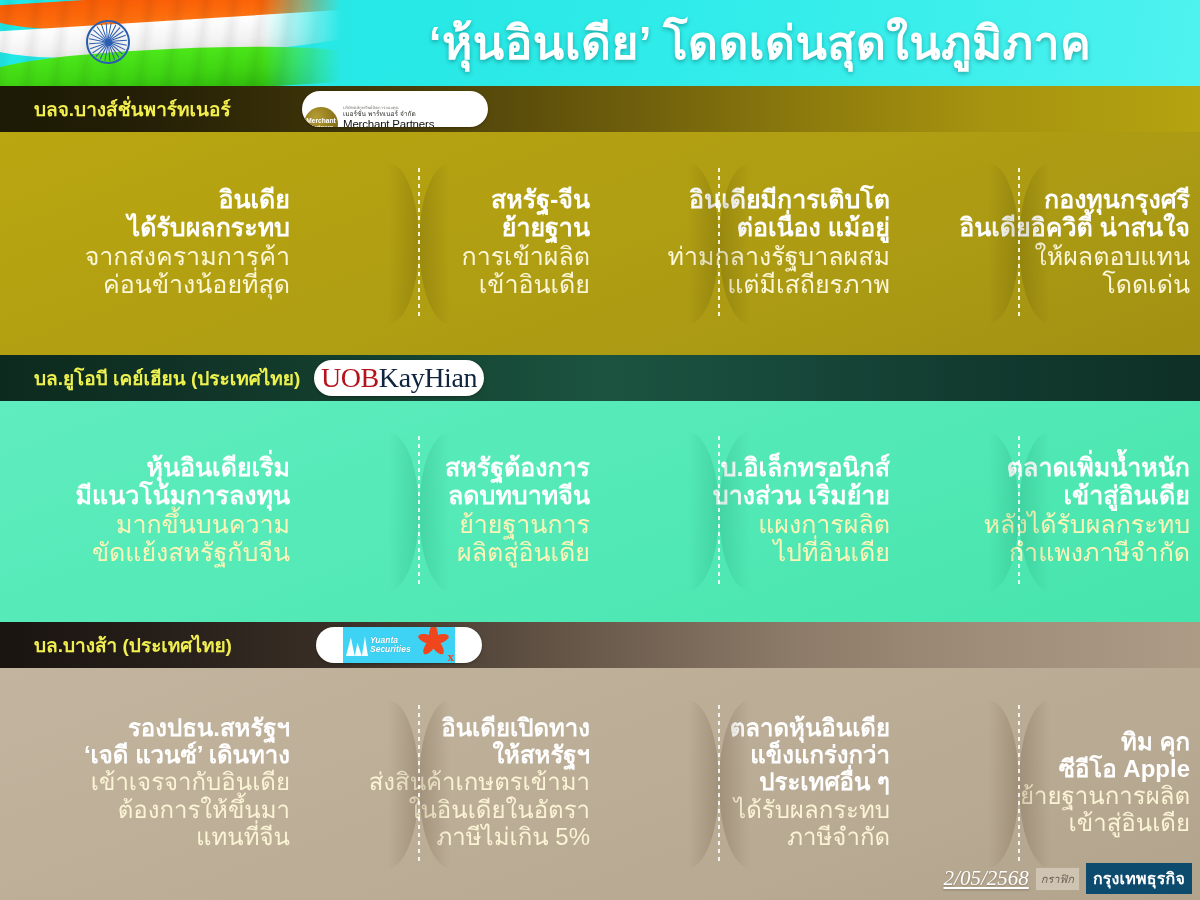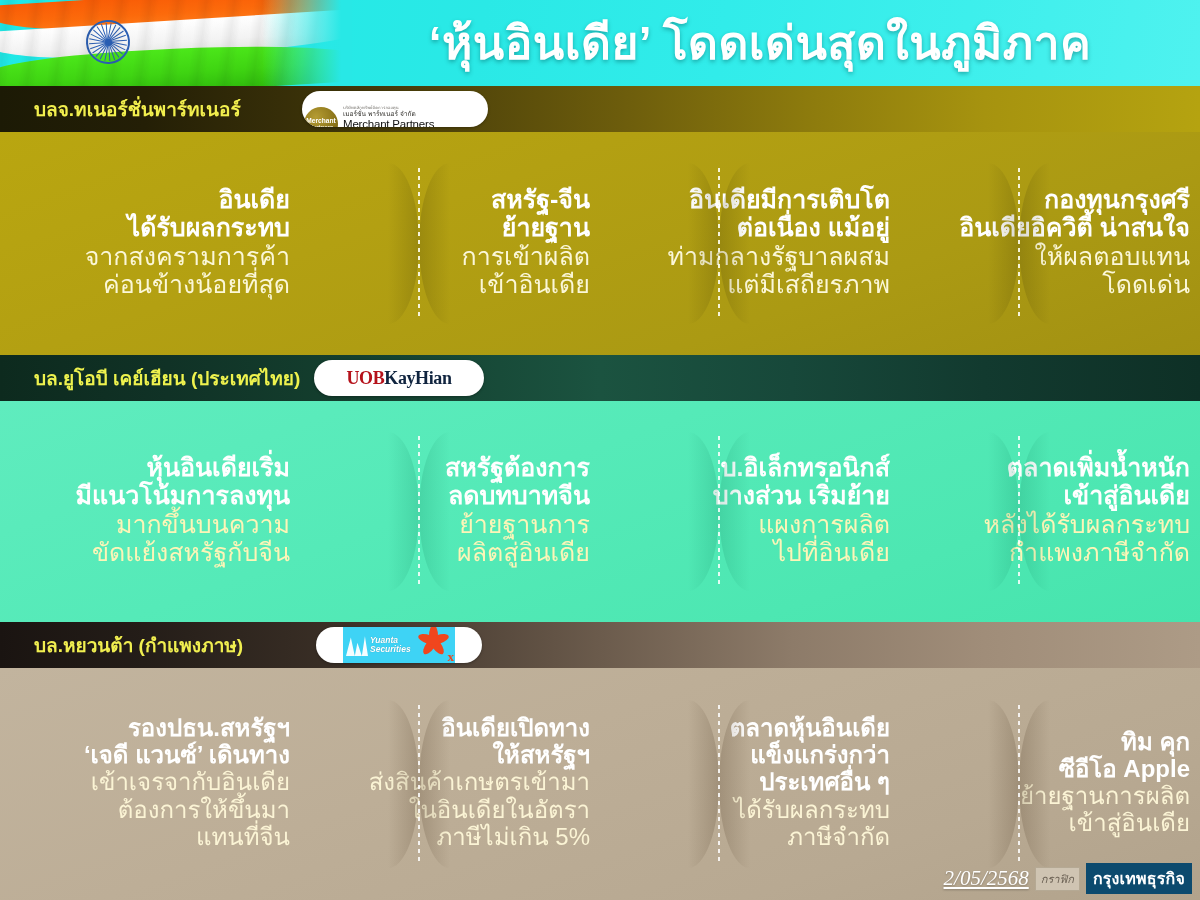--- a/index.html
+++ b/index.html
@@ -165,21 +165,21 @@
   .mp-circle b { font-weight: bold; font-size: 6.6px; }
   .mp-txt { flex: 1; padding-left: 5px; line-height: 1.08; }
   .mp-th { font-size: 4.2px; color: #6d6a64; letter-spacing: .1px; }
   .mp-th2 { font-size: 6.6px; color: #2e2c28; }
   .mp-name { font-size: 11.5px; color: #111; font-weight: normal; letter-spacing: -.2px; }
   .mp-sub { font-size: 6.6px; color: #3c3a36; letter-spacing: .1px; }
   .mp-cn { font-size: 4.6px; color: #8b8880; letter-spacing: 1.6px; }
 
   .uob-logo {
     font-family: "Liberation Serif", "DejaVu Serif", serif;
-    font-size: 18px; font-weight: bold; letter-spacing: -.4px;
+    font-size: 28px; font-weight: normal; letter-spacing: -.4px;
     white-space: nowrap;
   }
   .uob-u { color: #b5121b; }
   .uob-rest { color: #10243f; }
 
   .yt-logo {
     position: relative;
     width: 112px; height: 40px;
     background: #3ed3f5;
     display: flex; align-items: center;
@@ -343,21 +343,21 @@
           <i style="transform: rotate(345deg);"></i>
         </div>
       <div class="flag-waves"></div>
       <div class="flag-fade"></div>
     </div>
     <div class="title">‘หุ้นอินเดีย’ โดดเด่นสุดในภูมิภาค</div>
   </div>
 
   <div class="band-head" id="head1">
     <div class="bar"></div>
-    <div class="label">บลจ.ทเนอร์ชั่นพาร์ทเนอร์</div>
+    <div class="label">บลจ.บางส์ชั่นพาร์ทเนอร์</div>
     <div class="logo-pill">
       <div class="mp-logo">
         <div class="mp-circle">
           <b>Merchant</b>
           <span>Partners</span>
         </div>
         <div class="mp-txt">
           <div class="mp-th">บริษัทหลักทรัพย์จัดการกองทุน</div>
           <div class="mp-th2">เมอร์ชั่น พาร์ทเนอร์ จำกัด</div>
           <div class="mp-name">Merchant Partners</div>
@@ -473,21 +473,21 @@
         <div class="divider">
           <div class="lobe left"></div>
           <div class="lobe right"></div>
           <div class="dots"></div>
         </div>
       </div>
     </div>
 
   <div class="band-head" id="head3">
     <div class="bar"></div>
-    <div class="label">บล.หยวนต้า (กำแพงภาษ)</div>
+    <div class="label">บล.บางส้า (ประเทศไทย)</div>
     <div class="logo-pill">
       <div class="yt-logo">
         <div class="yt-mark"></div>
         <div class="yt-word">
           <div>Yuanta</div>
           <div>Securities</div>
         </div>
         <div class="yt-star" id="ytstar">
             <span style="transform: rotate(0deg) translateY(-5px);"></span>
             <span style="transform: rotate(72deg) translateY(-5px);"></span>

